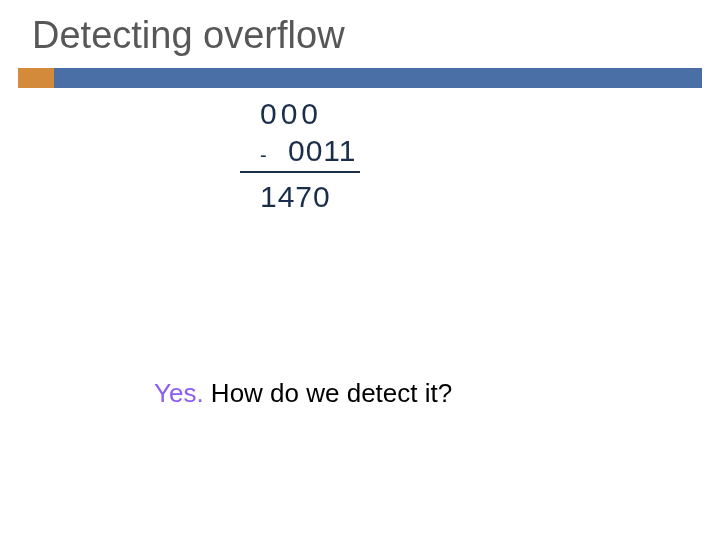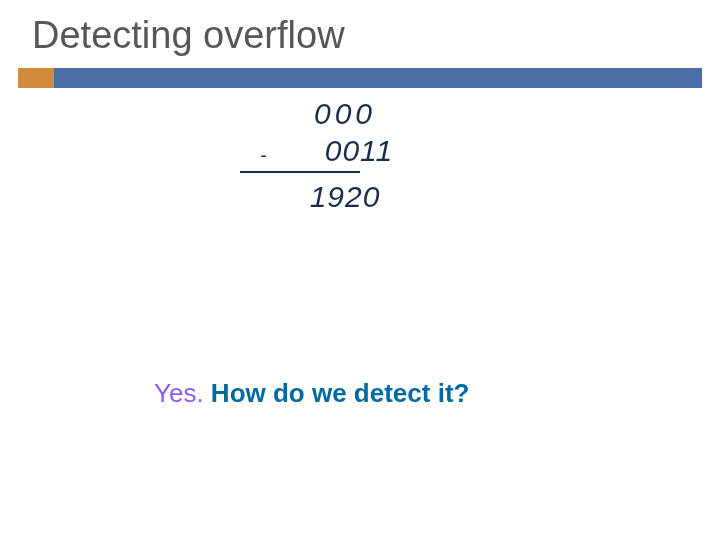--- a/index.html
+++ b/index.html
@@ -1,15 +1,15 @@
 <!DOCTYPE html>
 <html><head>
 <meta charset="utf-8">
 <style>
-  * { margin: 0; padding: 0; box-sizing: border-box; text-align: center; }
+  * { margin: 0; padding: 0; box-sizing: border-box; }
   body {
     width: 720px;
     height: 540px;
     background: #ffffff;
     font-family: Arial, Helvetica, sans-serif;
     position: relative;
     overflow: hidden;
   }
   .title {
     position: absolute;
@@ -36,21 +36,20 @@
   }
   .calc {
     position: absolute;
     top: 96px;
     left: 230px;
     width: 200px;
     font-size: 30px;
     color: #1a2e4c;
     line-height: 1.22;
     font-family: Arial, Helvetica, sans-serif;
-    font-style: italic;
   }
   .carry {
     letter-spacing: 4px;
     color: #1a2e4c;
     padding-left: 30px;
   }
   .row {
     color: #1a2e4c;
     padding-left: 30px;
     letter-spacing: 1px;
@@ -82,37 +81,36 @@
   .question {
     position: absolute;
     top: 378px;
     left: 154px;
     font-size: 26px;
   }
   .yes {
     color: #8b5cf6;
   }
   .qtext {
-    color: #0369a1;
-    font-weight: bold;
+    color: #000000;
   }
 </style>
 </head>
 <body>
 
 <div class="title">Detecting overflow</div>
 
 <div class="rule-box"></div>
 <div class="rule-line"></div>
 
 <div class="calc">
   <div class="carry">000</div>
   <div class="row">0011</div>
   <div class="op-row row">
     <span class="op-sign">-</span>
   </div>
   <div class="result-line"></div>
-  <div class="result">1920</div>
+  <div class="result">1470</div>
 </div>
 
 <div class="question">
   <span class="yes">Yes.</span><span class="qtext">  How do we detect it?</span>
 </div>
 
 </body></html>

